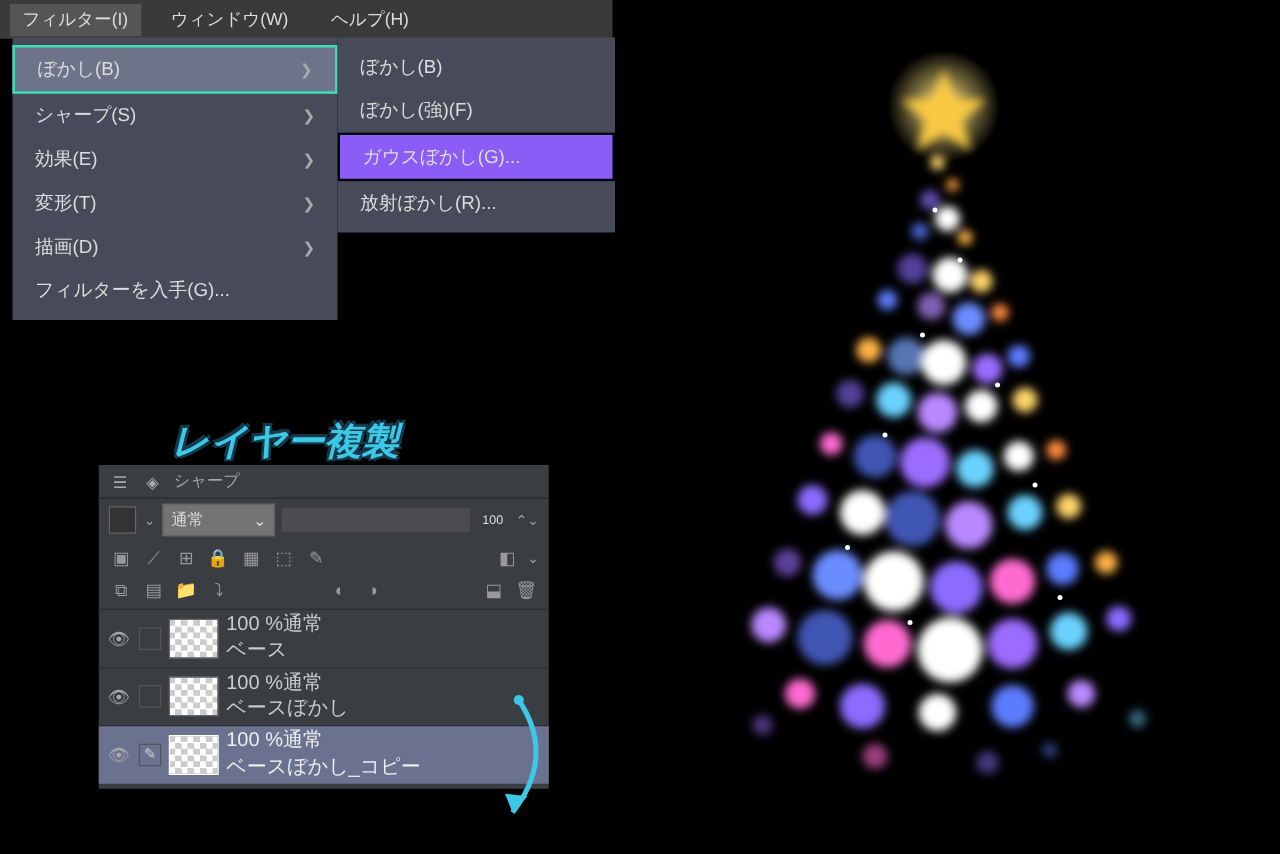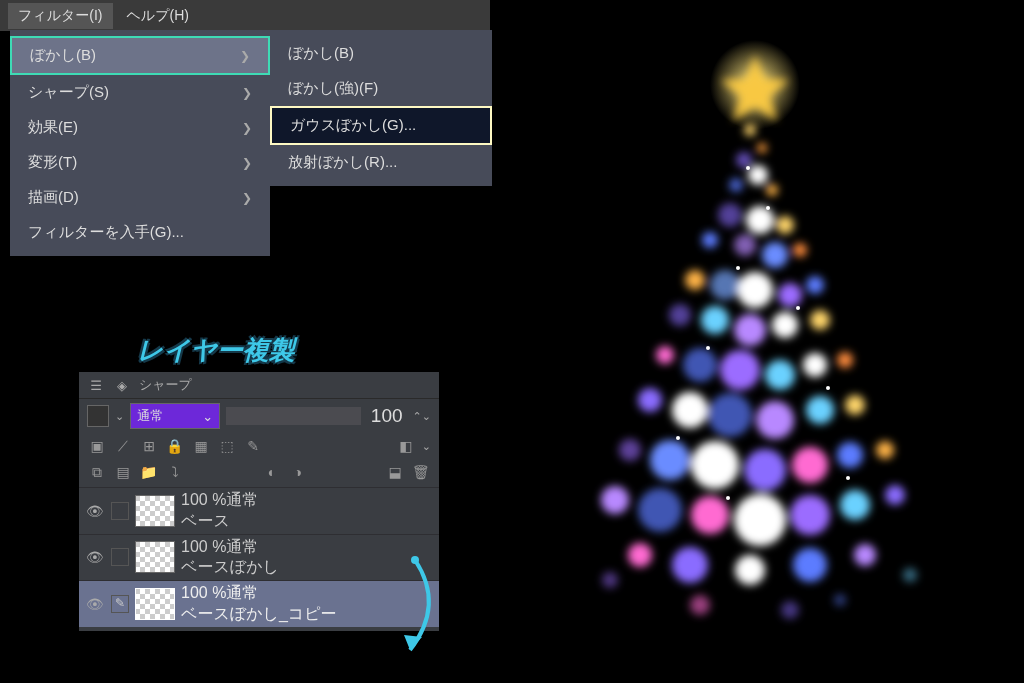--- a/index.html
+++ b/index.html
@@ -15,21 +15,21 @@
     
     .menubar {
       position: absolute;
       top: 0; left: 0;
       width: 490px;
       height: 31px;
       background: #3a3a3a;
       display: flex;
       align-items: center;
       padding: 0 8px;
-      gap: 4px;
+      gap: 14px;
     }
     .menubar-item {
       color: #ddd;
       font-size: 14px;
       padding: 4px 10px;
     }
     .menubar-item.active {
       background: #555;
     }
     
@@ -67,29 +67,29 @@
       background: #474b59;
       padding: 6px 0;
     }
     .submenu-item {
       color: #ddd;
       font-size: 15px;
       padding: 8px 18px;
       cursor: pointer;
     }
     .submenu-item.highlighted {
-      background: #0f172a;
-      border: 2px solid #fef9c3;
+      background: #8b5cf6;
+      border: 2px solid #000000;
     }
     
     
     .layer-title {
       position: absolute;
       top: 333px; left: 137px;
-      font-size: 26px;
+      font-size: 30px;
       font-weight: bold;
       font-style: italic;
       color: #3ec8e8;
       text-shadow: -2px -2px 0 #15394a, 2px -2px 0 #15394a, -2px 2px 0 #15394a, 2px 2px 0 #15394a;
     }
     
     .layer-panel {
       position: absolute;
       top: 372px; left: 79px;
       width: 360px;
@@ -119,21 +119,21 @@
       gap: 6px;
     }
     .panel-square {
       width: 22px; height: 22px;
       border: 1px solid #666;
       background: #333;
     }
     .panel-chev { color: #aaa; font-size: 11px; }
     .blend-select {
       flex: 0 0 90px;
-      background: #6d28d9;
+      background: #737373;
       color: #ddd;
       padding: 3px 6px;
       font-size: 13px;
       border: 1px solid #666;
       display: flex;
       justify-content: space-between;
       align-items: center;
     }
     .opacity-slider {
       flex: 1;
@@ -142,21 +142,21 @@
       position: relative;
     }
     .opacity-fill {
       position: absolute;
       left: 0; top: 0; bottom: 0;
       width: 100%;
       background: #4b4b50;
     }
     .opacity-val {
       color: #ddd;
-      font-size: 19px;
+      font-size: 10px;
       padding: 0 4px;
     }
     
     .toolbar-row {
       display: flex;
       align-items: center;
       padding: 3px 8px;
       gap: 6px;
       color: #999;
       font-size: 14px;
@@ -223,20 +223,21 @@
       width: 510px; height: 640px;
       pointer-events: none;
     }
     svg { overflow: visible; }
   </style>
 </head>
 <body>
 
 <div class="menubar">
   <div class="menubar-item active">フィルター(I)</div>
+  <div class="menubar-item">ウィンドウ(W)</div>
   <div class="menubar-item">ヘルプ(H)</div>
 </div>
 
 <div class="menu-dropdown">
   <div class="menu-item highlighted">
     <span>ぼかし(B)</span>
     <span class="chevron">❯</span>
   </div>
   <div class="menu-item">
     <span>シャープ(S)</span>

